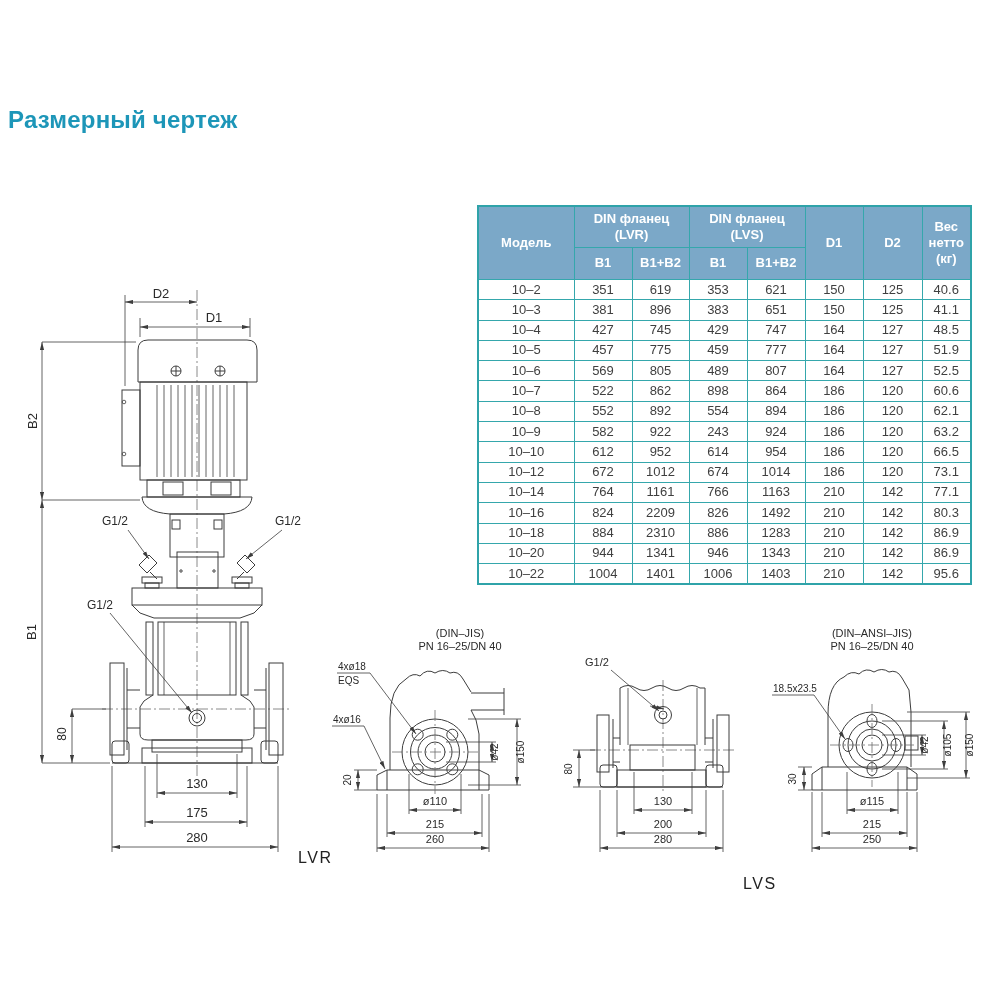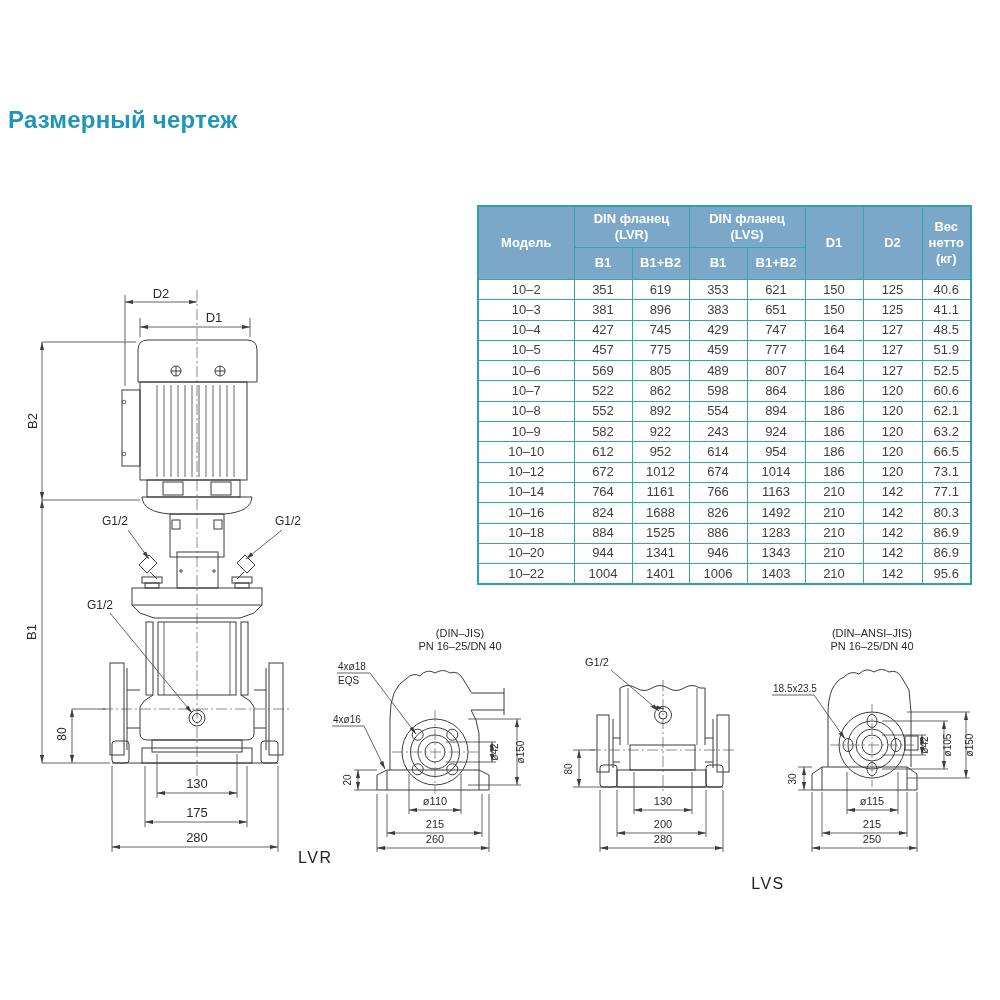--- a/index.html
+++ b/index.html
@@ -114,21 +114,21 @@
           <td>489</td>
           <td>807</td>
           <td>164</td>
           <td>127</td>
           <td>52.5</td>
         </tr>
         <tr>
           <td>10–7</td>
           <td>522</td>
           <td>862</td>
-          <td>598</td>
+          <td>898</td>
           <td>864</td>
           <td>186</td>
           <td>120</td>
           <td>60.6</td>
         </tr>
         <tr>
           <td>10–8</td>
           <td>552</td>
           <td>892</td>
           <td>554</td>
@@ -173,31 +173,31 @@
           <td>1161</td>
           <td>766</td>
           <td>1163</td>
           <td>210</td>
           <td>142</td>
           <td>77.1</td>
         </tr>
         <tr>
           <td>10–16</td>
           <td>824</td>
-          <td>1688</td>
+          <td>2209</td>
           <td>826</td>
           <td>1492</td>
           <td>210</td>
           <td>142</td>
           <td>80.3</td>
         </tr>
         <tr>
           <td>10–18</td>
           <td>884</td>
-          <td>1525</td>
+          <td>2310</td>
           <td>886</td>
           <td>1283</td>
           <td>210</td>
           <td>142</td>
           <td>86.9</td>
         </tr>
         <tr>
           <td>10–20</td>
           <td>944</td>
           <td>1341</td>
@@ -542,15 +542,15 @@
       <text class="d10" transform="rotate(-90 181 123)" x="181" y="123" text-anchor="middle">ø105</text>
       <text class="d10" transform="rotate(-90 203 123)" x="203" y="123" text-anchor="middle">ø150</text>
       <text class="d10" transform="rotate(-90 26 157)" x="26" y="157" text-anchor="middle">30</text>
       <text class="d11" x="102" y="183" text-anchor="middle">ø115</text>
       <text class="d11" x="102" y="206" text-anchor="middle">215</text>
       <text class="d11" x="102" y="221" text-anchor="middle">250</text>
     </g>
   </svg>
 
   <div class="abs caption" style="left:298px;top:849px;width:50px;text-align:left">LVR</div>
-  <div class="abs caption" style="left:743px;top:875px;width:50px;text-align:center">LVS</div>
+  <div class="abs caption" style="left:743px;top:875px;width:50px;text-align:left">LVS</div>
 
 </div>
 
 </body></html>

